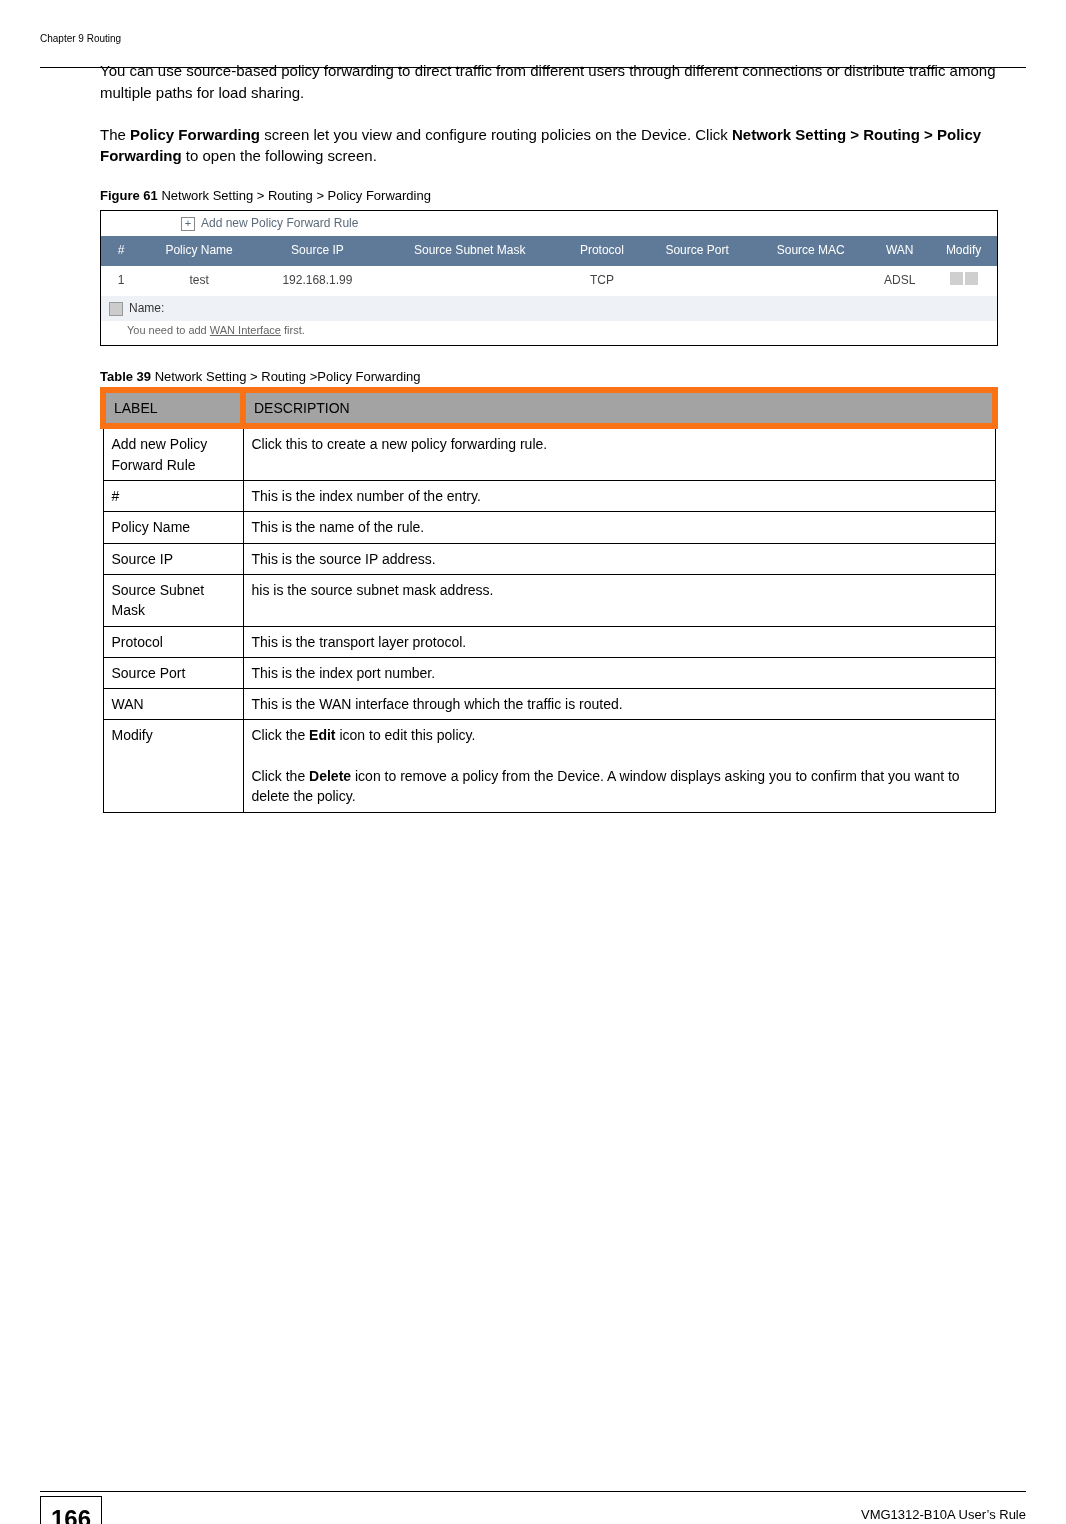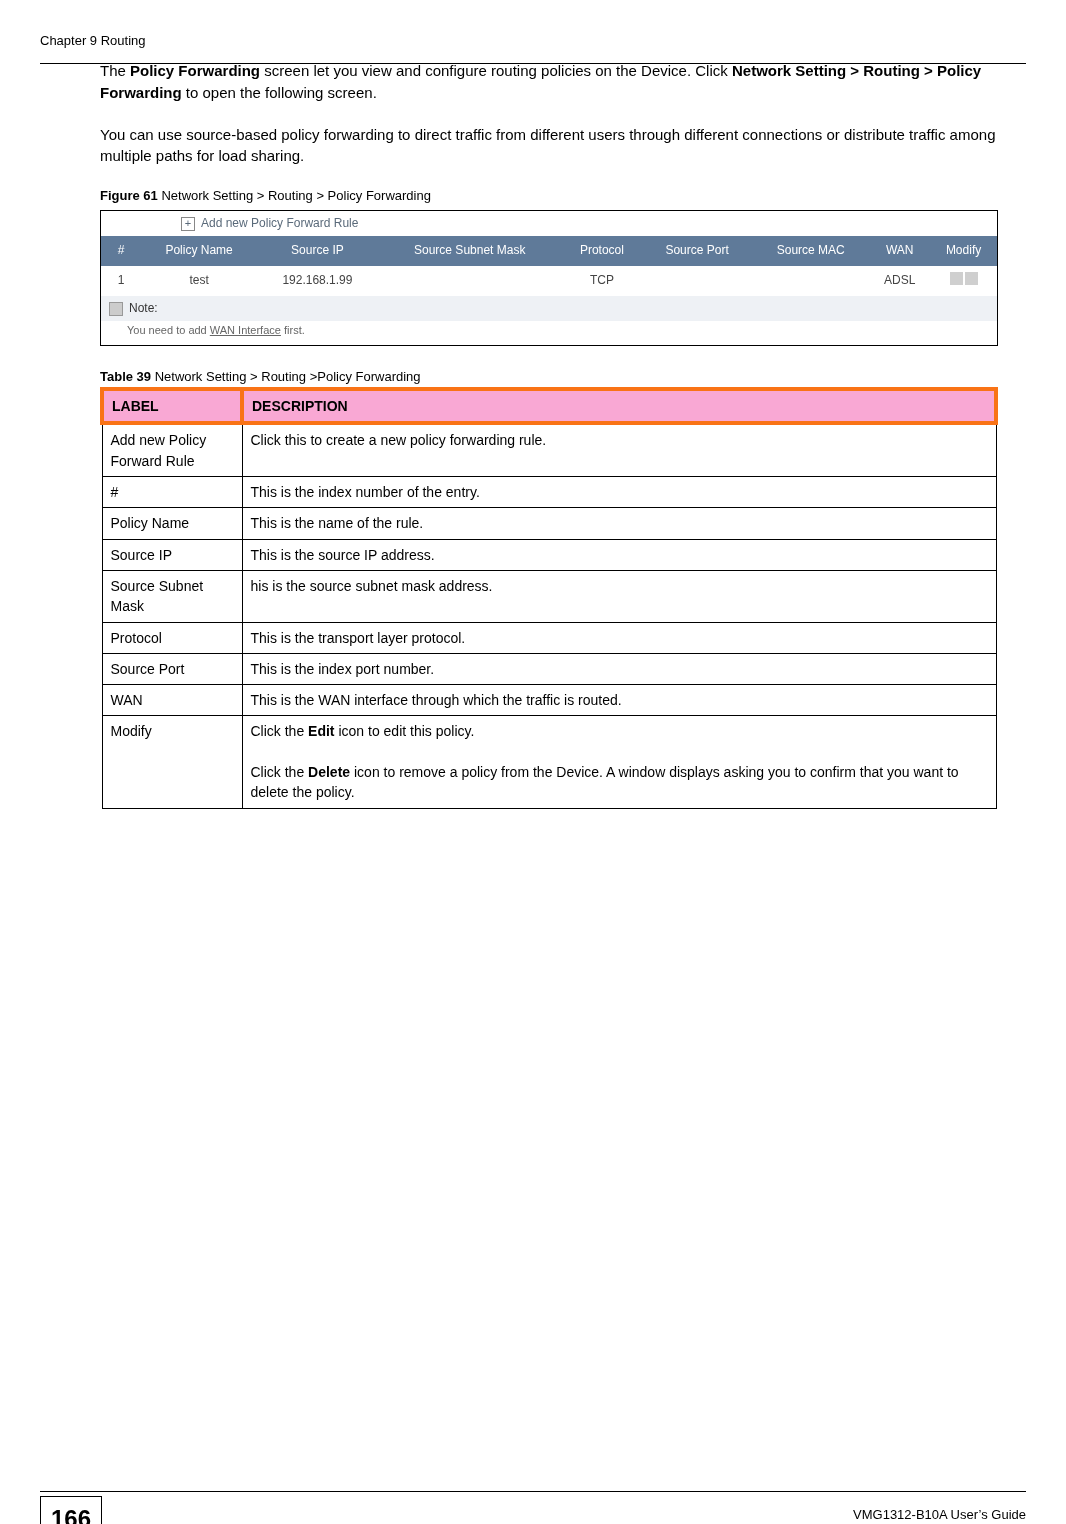--- a/index.html
+++ b/index.html
@@ -10,22 +10,22 @@
     width: 1066px;
     height: 1524px;
     position: relative;
     font-size: 15px;
     line-height: 1.45;
   }
   .header-line {
     position: absolute;
     top: 32px; left: 40px; right: 40px;
     border-bottom: 1px solid #000;
-    padding-bottom: 12px;
-    font-size: 13px;
+    padding-bottom: 20px;
+    font-size: 10px;
   }
   .content {
     position: absolute;
     top: 60px; left: 100px; right: 68px;
   }
   .paragraph { margin-bottom: 20px; }
   .bold { font-weight: bold; }
 
   .figure-caption { font-size: 13px; margin-top: 10px; margin-bottom: 4px; }
   .figure-caption .figlabel { font-weight: bold; }
@@ -85,25 +85,25 @@
   .table-caption { font-size: 13px; margin-bottom: 0; }
   .table-caption .tablabel { font-weight: bold; }
 
   table.desc-table {
     border-collapse: collapse;
     width: 100%;
     border: 1.5px solid #000;
     font-size: 14px;
   }
   table.desc-table th {
-    background: #f9a8d4;
+    background: #a3a3a3;
     text-align: left;
-    font-weight: bold;
+    font-weight: normal;
     padding: 5px 8px;
-    border: 4px solid #f97316;
+    border: 6px solid #f97316;
   }
   table.desc-table td {
     padding: 5px 8px;
     border: 1px solid #000;
     vertical-align: top;
   }
   table.desc-table td.label-col { width: 140px; }
 
   .footer {
     position: absolute;
@@ -127,25 +127,25 @@
 </style>
 </head>
 <body>
 
 <div class="header-line">
   <span>Chapter 9 Routing</span>
 </div>
 
 <div class="content">
 
+  <p class="paragraph">You can use source-based policy forwarding to direct traffic from different users through different connections or distribute traffic among multiple paths for load sharing.</p>
+
   <p class="paragraph">
     <span>The </span><span class="bold">Policy Forwarding</span><span> screen let you view and configure routing policies on the Device. Click </span><span class="bold">Network Setting &gt; Routing &gt; Policy Forwarding</span><span> to open the following screen.</span>
   </p>
-
-  <p class="paragraph">You can use source-based policy forwarding to direct traffic from different users through different connections or distribute traffic among multiple paths for load sharing.</p>
 
   <p class="figure-caption">
     <span class="figlabel">Figure 61</span><span>   Network Setting &gt; Routing &gt; Policy Forwarding</span>
   </p>
 
   <div class="screenshot-box">
     <div class="ss-addrow">
       <span class="plus">+</span>
       <span>Add new Policy Forward Rule</span>
     </div>
@@ -172,21 +172,21 @@
         <td></td>
         <td>ADSL</td>
         <td>
           <span class="edit-icon"></span><span class="del-icon"></span>
         </td>
       </tr>
     </tbody>
       </table>
     <div class="ss-note">
       <span class="note-icon"></span>
-      <span>Note:</span>
+      <span>Name:</span>
     </div>
     <div class="ss-note-text">
       <span>You need to add </span><span class="ul">WAN Interface</span><span> first.</span>
     </div>
   </div>
 
 
   <p class="table-caption">
     <span class="tablabel">Table 39</span><span>   Network Setting &gt; Routing &gt;Policy Forwarding</span>
   </p>
@@ -237,14 +237,14 @@
         <span>Click the </span><span class="bold">Delete</span><span> icon to remove a policy from the Device. A window displays asking you to confirm that you want to delete the policy.</span>
       </td>
     </tr>
   </tbody>
     </table>
 
 </div>
 
 <div class="footer">
   <div class="page-num-box">166</div>
-  <div class="guide-name">VMG1312-B10A User’s Guide</div>
+  <div class="guide-name">VMG1312-B10A User’s Rule</div>
 </div>
 
 </body></html>

